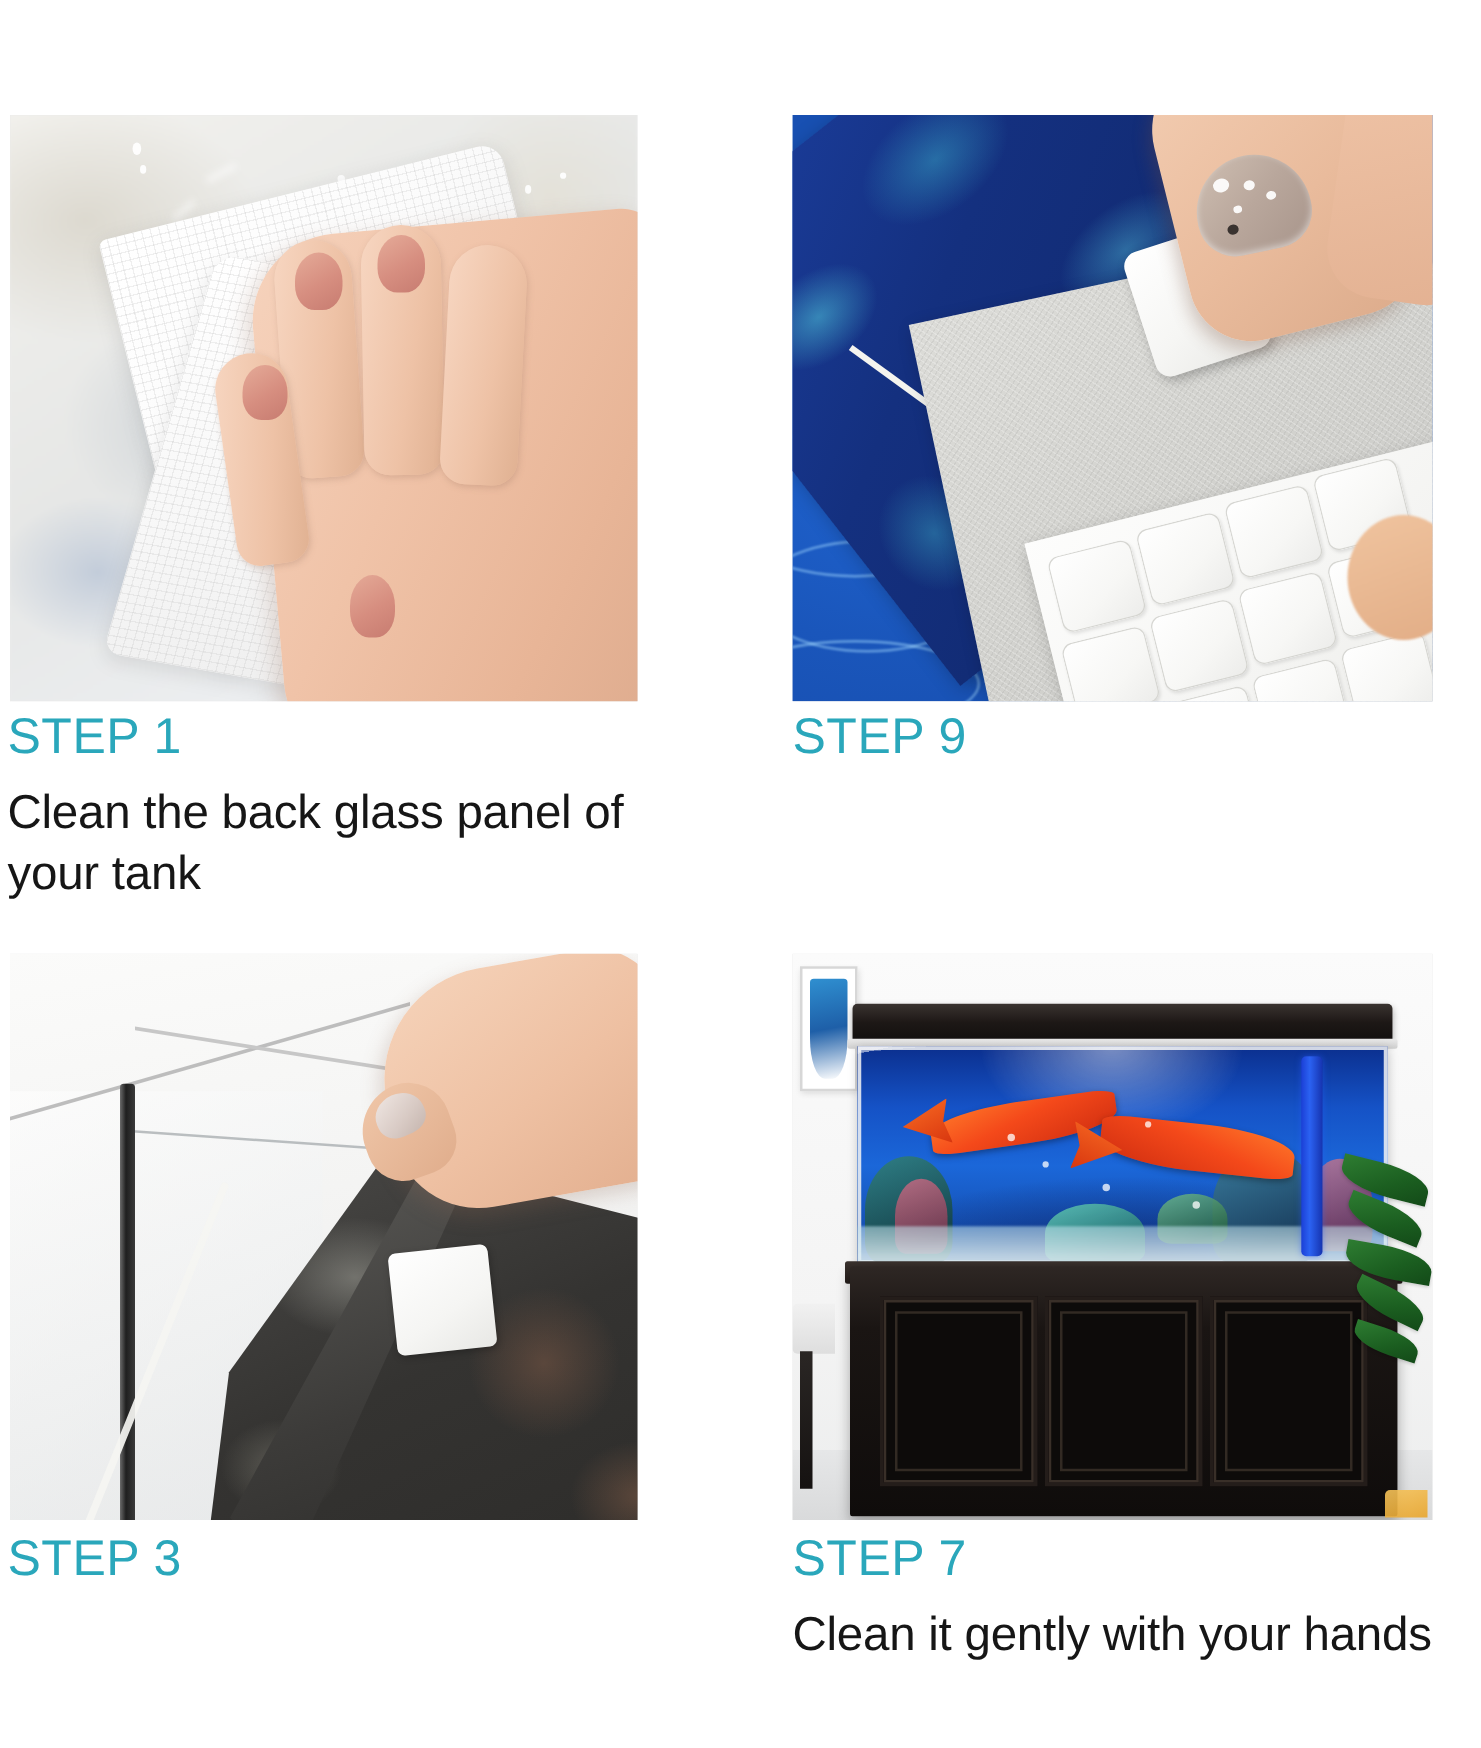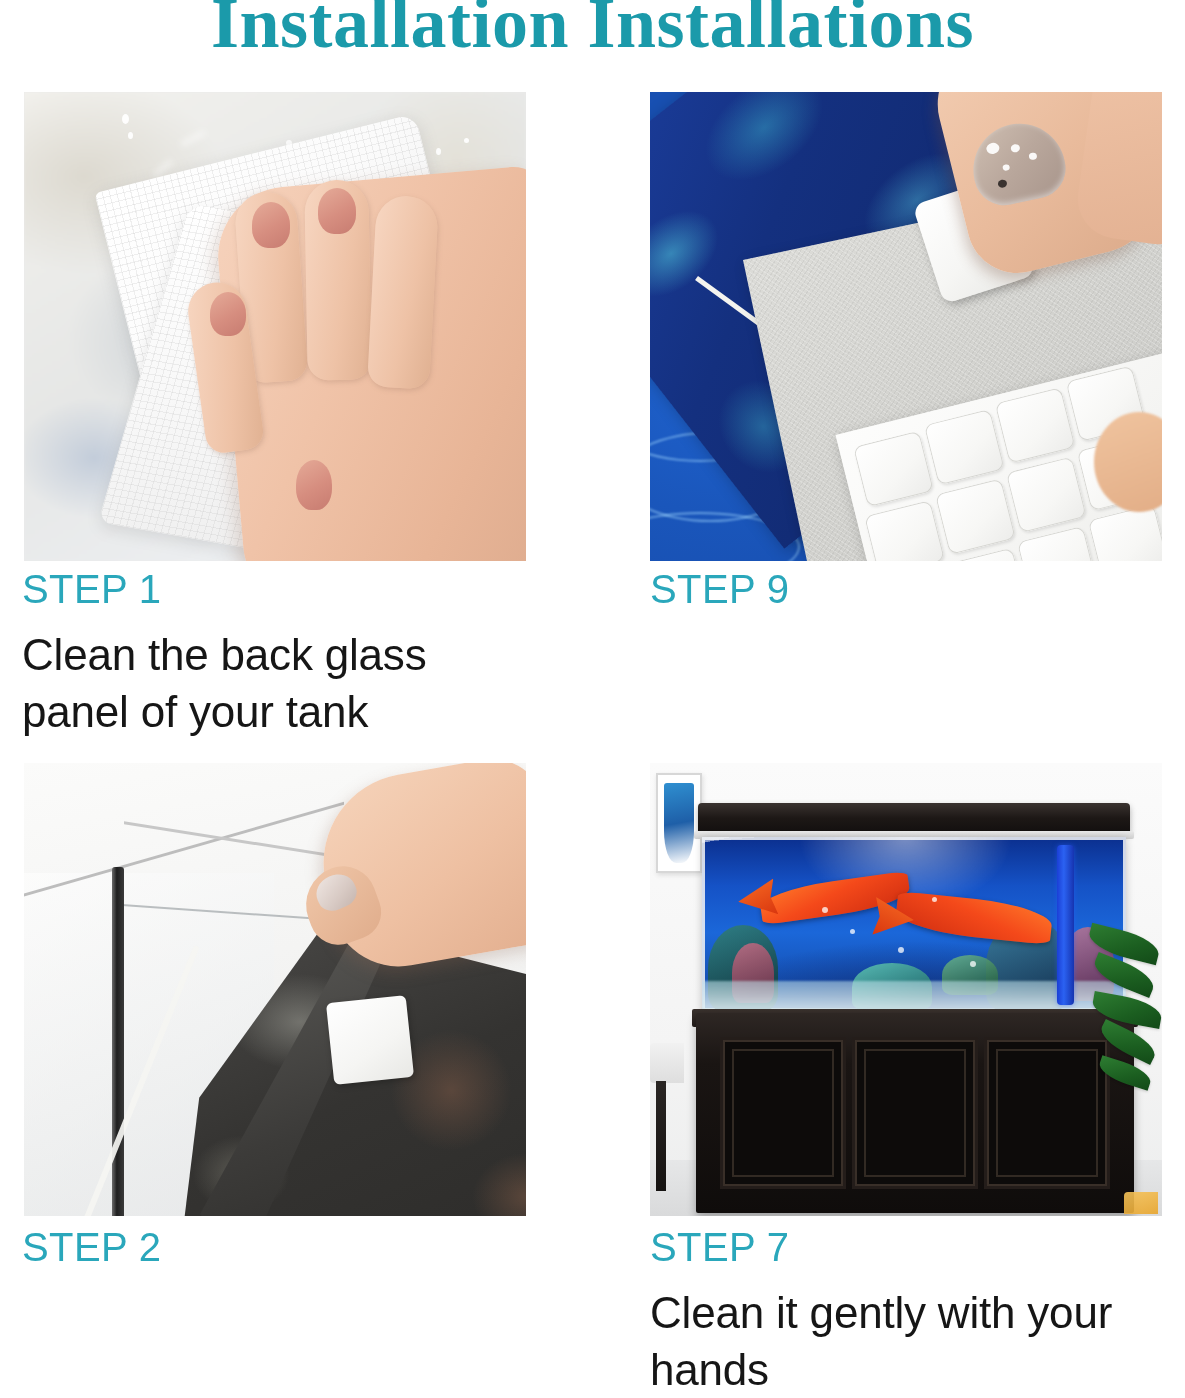--- a/index.html
+++ b/index.html
@@ -39,21 +39,21 @@
     font-size: 72px;
     letter-spacing: 0.5px;
     color: #1b9aaa;
     white-space: nowrap;
     text-shadow: 0 1px 2px rgba(255,255,255,0.6);
   }
 
   
   .grid {
     position: absolute;
-    left: 16px; top: 86px;
+    left: 0; top: 86px;
     width: 1099px;
     height: 1312px;
   }
 
   .cell { position: absolute; }
   .cell-1 { left: 8px;   top: 6px;   width: 502px; height: 469px; }
   .cell-2 { left: 634px; top: 6px;   width: 512px; height: 469px; }
   .cell-3 { left: 8px;   top: 677px; width: 502px; height: 453px; }
   .cell-4 { left: 634px; top: 677px; width: 512px; height: 453px; }
 
@@ -74,21 +74,21 @@
 
   .step-label {
     font-size: 40px;
     font-weight: 400;
     color: #2aa7bb;
     letter-spacing: 0.4px;
     line-height: 1.05;
     margin-bottom: 16px;
   }
   .step-desc {
-    font-size: 44px;
+    font-size: 38px;
     font-weight: 400;
     color: #161616;
     line-height: 1.30;
     letter-spacing: -0.2px;
   }
 
   
   .p1-bg {
     position: absolute; inset: 0;
     background:
@@ -519,23 +519,20 @@
     background: linear-gradient(160deg,#f6c35a 0%, #e8a52c 100%);
     border-radius: 4px 0 0 0;
     opacity: 0.9;
   }
 </style>
 </head>
 <body>
 
 <div id="page">
 
-  <div class="title-band">
-    <div class="title-text">Installation Installations</div>
-  </div>
 
   <div class="grid">
 
     <div class="cell cell-1">
       <div class="photo">
         <div class="p1-bg"></div>
 
         <div class="p1-streak" style="left:156px;top:44px;width:26px;height:5px;transform:rotate(-28deg);"></div>
         <div class="p1-streak" style="left:128px;top:74px;width:22px;height:5px;transform:rotate(-40deg);"></div>
         <div class="p1-streak" style="left:142px;top:94px;width:16px;height:4px;transform:rotate(-34deg);"></div>
@@ -702,21 +699,21 @@
     <div class="caption cap-1">
       <div class="step-label">STEP 1</div>
       <div class="step-desc">Clean the back glass panel of your tank</div>
     </div>
 
     <div class="caption cap-2">
       <div class="step-label">STEP 9</div>
     </div>
 
     <div class="caption cap-3">
-      <div class="step-label">STEP 2</div>
+      <div class="step-label">STEP 3</div>
     </div>
 
     <div class="caption cap-4">
       <div class="step-label">STEP 7</div>
       <div class="step-desc">Clean it gently with your hands</div>
     </div>
 
   </div>
 </div>
 

